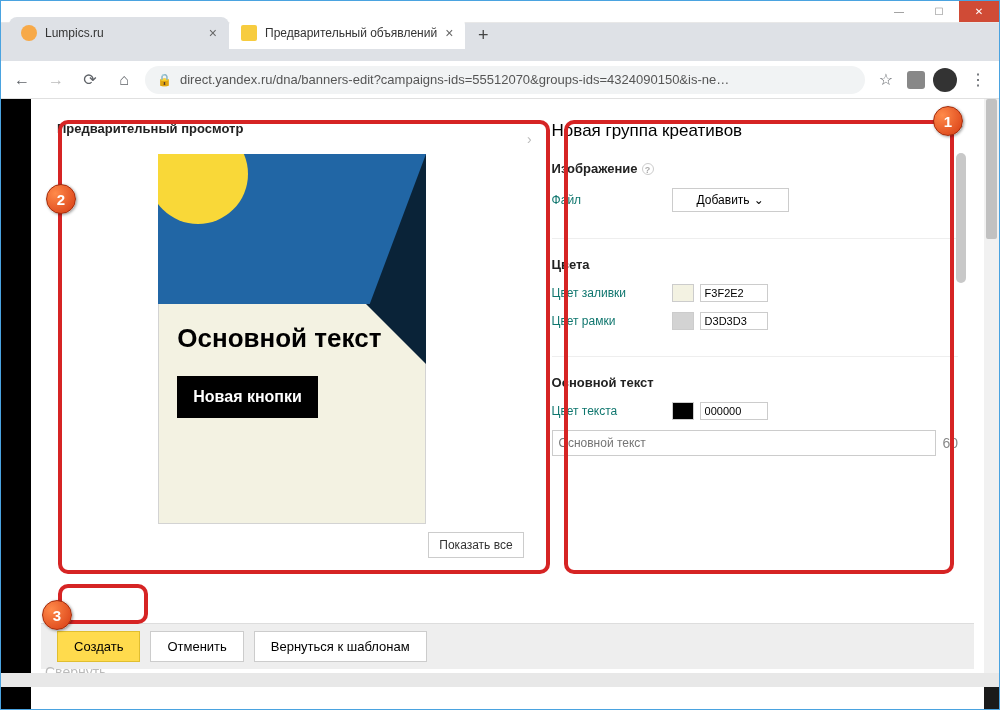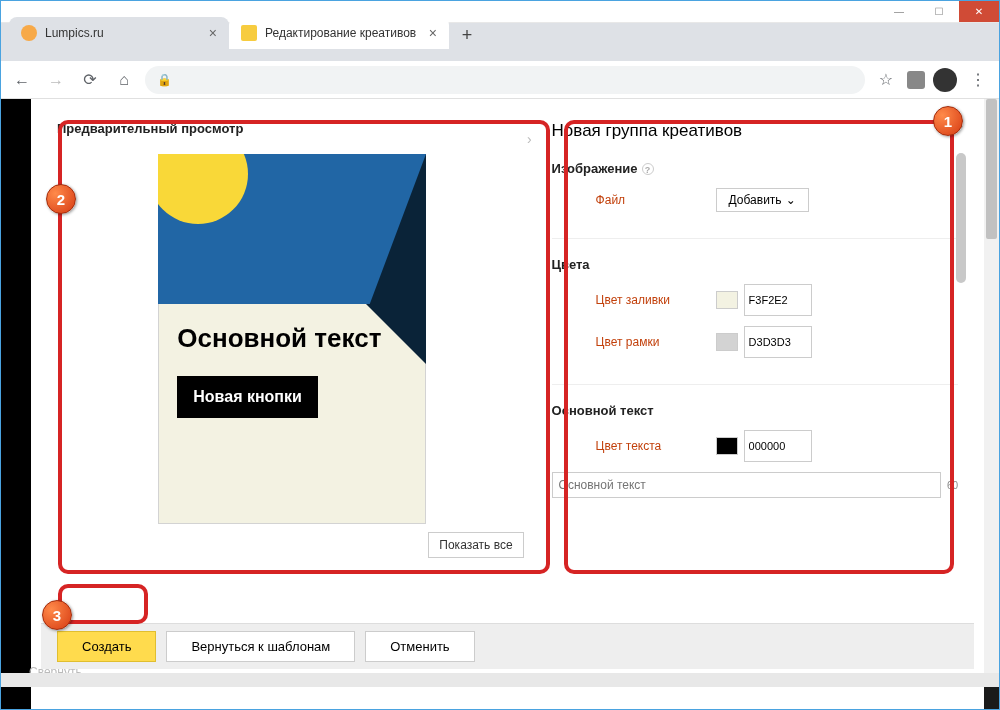--- a/index.html
+++ b/index.html
@@ -63,33 +63,33 @@
 
 .settings-panel { flex: 0.95; padding: 0 8px 0 12px; overflow-y:auto; position:relative; }
 .settings-scroll { position:absolute; right:0; top:2px; bottom:2px; width:12px; }
 .settings-scroll .thumb { position:absolute; top:30px; left:2px; right:0; height:130px; background:#c8c8c8; border-radius:6px; }
 .settings-title { font-size:17px; color:#000000; margin-bottom:20px; font-weight:400; }
 .section { margin-bottom: 18px; border-bottom:1px solid #eee; padding-bottom:16px; }
 .section:last-child { border-bottom:none; }
 .section-h { font-size:13px; font-weight:bold; color:#222; margin-bottom:12px; }
 .help-icon { display:inline-block; width:12px; height:12px; border:1px solid #ccc; border-radius:50%; font-size:9px; line-height:12px; text-align:center; color:#aaa; margin-left:4px; }
 .row { display:flex; align-items:center; margin-bottom:10px; font-size:12px; }
-.row .label { flex:0 0 120px; color:#c2410c;margin-left:44px; }
-.add-btn { background:#fff; border:1px solid #ccc; padding:4px 12px; font-size:12px; display:inline-flex; align-items:center; gap:4px; }
+.row .label { flex:0 0 120px; color:#0f766e; }
+.add-btn { background:#fff; border:1px solid #ccc; padding:4px 24px; font-size:12px; display:inline-flex; align-items:center; gap:4px; }
 .color-swatch { width:22px; height:18px; border:1px solid #ccc; margin-right:6px; }
-.color-input { width:68px; height:32px; border:1px solid #ccc; padding:2px 4px; font-size:11px; }
+.color-input { width:68px; height:18px; border:1px solid #ccc; padding:2px 4px; font-size:11px; }
 .text-input { flex:1; height:26px; border:1px solid #ccc; padding:4px 6px; font-size:12px; color:#aaa; }
-.char-count { margin-left:6px; color:#888; font-size:10px; }
+.char-count { margin-left:6px; color:#888; font-size:14px; }
 
 
 .modal-footer { height:46px; background:#eee; display:flex; align-items:center; padding:0 16px; gap:10px; border-top:1px solid #ddd; }
-.footer-btn { padding:7px 24px; font-size:13px; border:1px solid #ccc; background:#fff; }
+.footer-btn { padding:7px 16px; font-size:13px; border:1px solid #ccc; background:#fff; }
 .footer-btn.primary { background:#ffdb4d; border-color:#e0be2f; }
 
-.bottom-dark { position:absolute; left:18px; bottom:22px; height:30px; color:#bbb; font-size:12px; display:flex; align-items:center; padding:0 10px; }
+.bottom-dark { position:absolute; left:34px; bottom:22px; height:30px; color:#bbb; font-size:14px; display:flex; align-items:center; padding:0 10px; }
 
 
 .hl { position:absolute; border:4px solid #d62424; border-radius:10px; pointer-events:none; z-index:50; }
 .hl1 { left:564px; top:120px; width:390px; height:454px; }
 .hl2 { left:58px; top:120px; width:492px; height:454px; }
 .hl3 { left:58px; top:584px; width:90px; height:40px; }
 .marker { position:absolute; width:30px; height:30px; border-radius:50%; background: radial-gradient(circle at 30% 30%, #ff8a4a, #d63a12); border:1px solid #a02a0a; color:#fff; font-weight:bold; font-size:15px; display:flex; align-items:center; justify-content:center; z-index:60; box-shadow: 1px 1px 3px rgba(0,0,0,0.4); }
 .m1 { left:933px; top:106px; }
 .m2 { left:46px; top:184px; }
 .m3 { left:42px; top:600px; }
@@ -105,33 +105,34 @@
   </div>
 
   <div class="tab-strip">
     <div class="tab">
       <span class="favicon" style="background:#f7a948"></span>
       <span class="title">Lumpics.ru</span>
       <span class="close">×</span>
     </div>
     <div class="tab active">
       <span class="favicon" style="background:#f7cc3f;border-radius:2px"></span>
-      <span class="title">Редактирование креативов</span>
+      <span class="title">Предварительный объявлений</span>
       <span class="close">×</span>
     </div>
     <div class="new-tab-btn">+</div>
   </div>
 
   <div class="address-bar">
     <div class="nav-btn">←</div>
     <div class="nav-btn disabled">→</div>
     <div class="nav-btn">⟳</div>
     <div class="nav-btn">⌂</div>
     <div class="url-box">
       <span class="lock">🔒</span>
+      <span>direct.yandex.ru/dna/banners-edit?campaigns-ids=55512070&amp;groups-ids=4324090150&amp;is-ne…</span>
     </div>
     <div class="nav-btn">☆</div>
     <div class="ext-icon"></div>
     <div class="avatar"></div>
     <div class="nav-btn">⋮</div>
   </div>
 
   <div class="page">
     <div class="dark-sidebar"></div>
     <div class="dark-block"></div>
@@ -207,22 +208,22 @@
             <div class="row">
               <input class="text-input" placeholder="Основной текст" style="">
               <span class="char-count">60</span>
             </div>
           </div>
         </div>
 
       </div>
       <div class="modal-footer">
         <button class="footer-btn primary">Создать</button>
+        <button class="footer-btn">Отменить</button>
         <button class="footer-btn">Вернуться к шаблонам</button>
-        <button class="footer-btn">Отменить</button>
       </div>
     </div>
 
     <div class="bottom-dark">Свернуть</div>
     <div class="scrollbar-h"></div>
   </div>
 </div>
 
 <div class="hl hl1"></div>
 <div class="hl hl2"></div>

